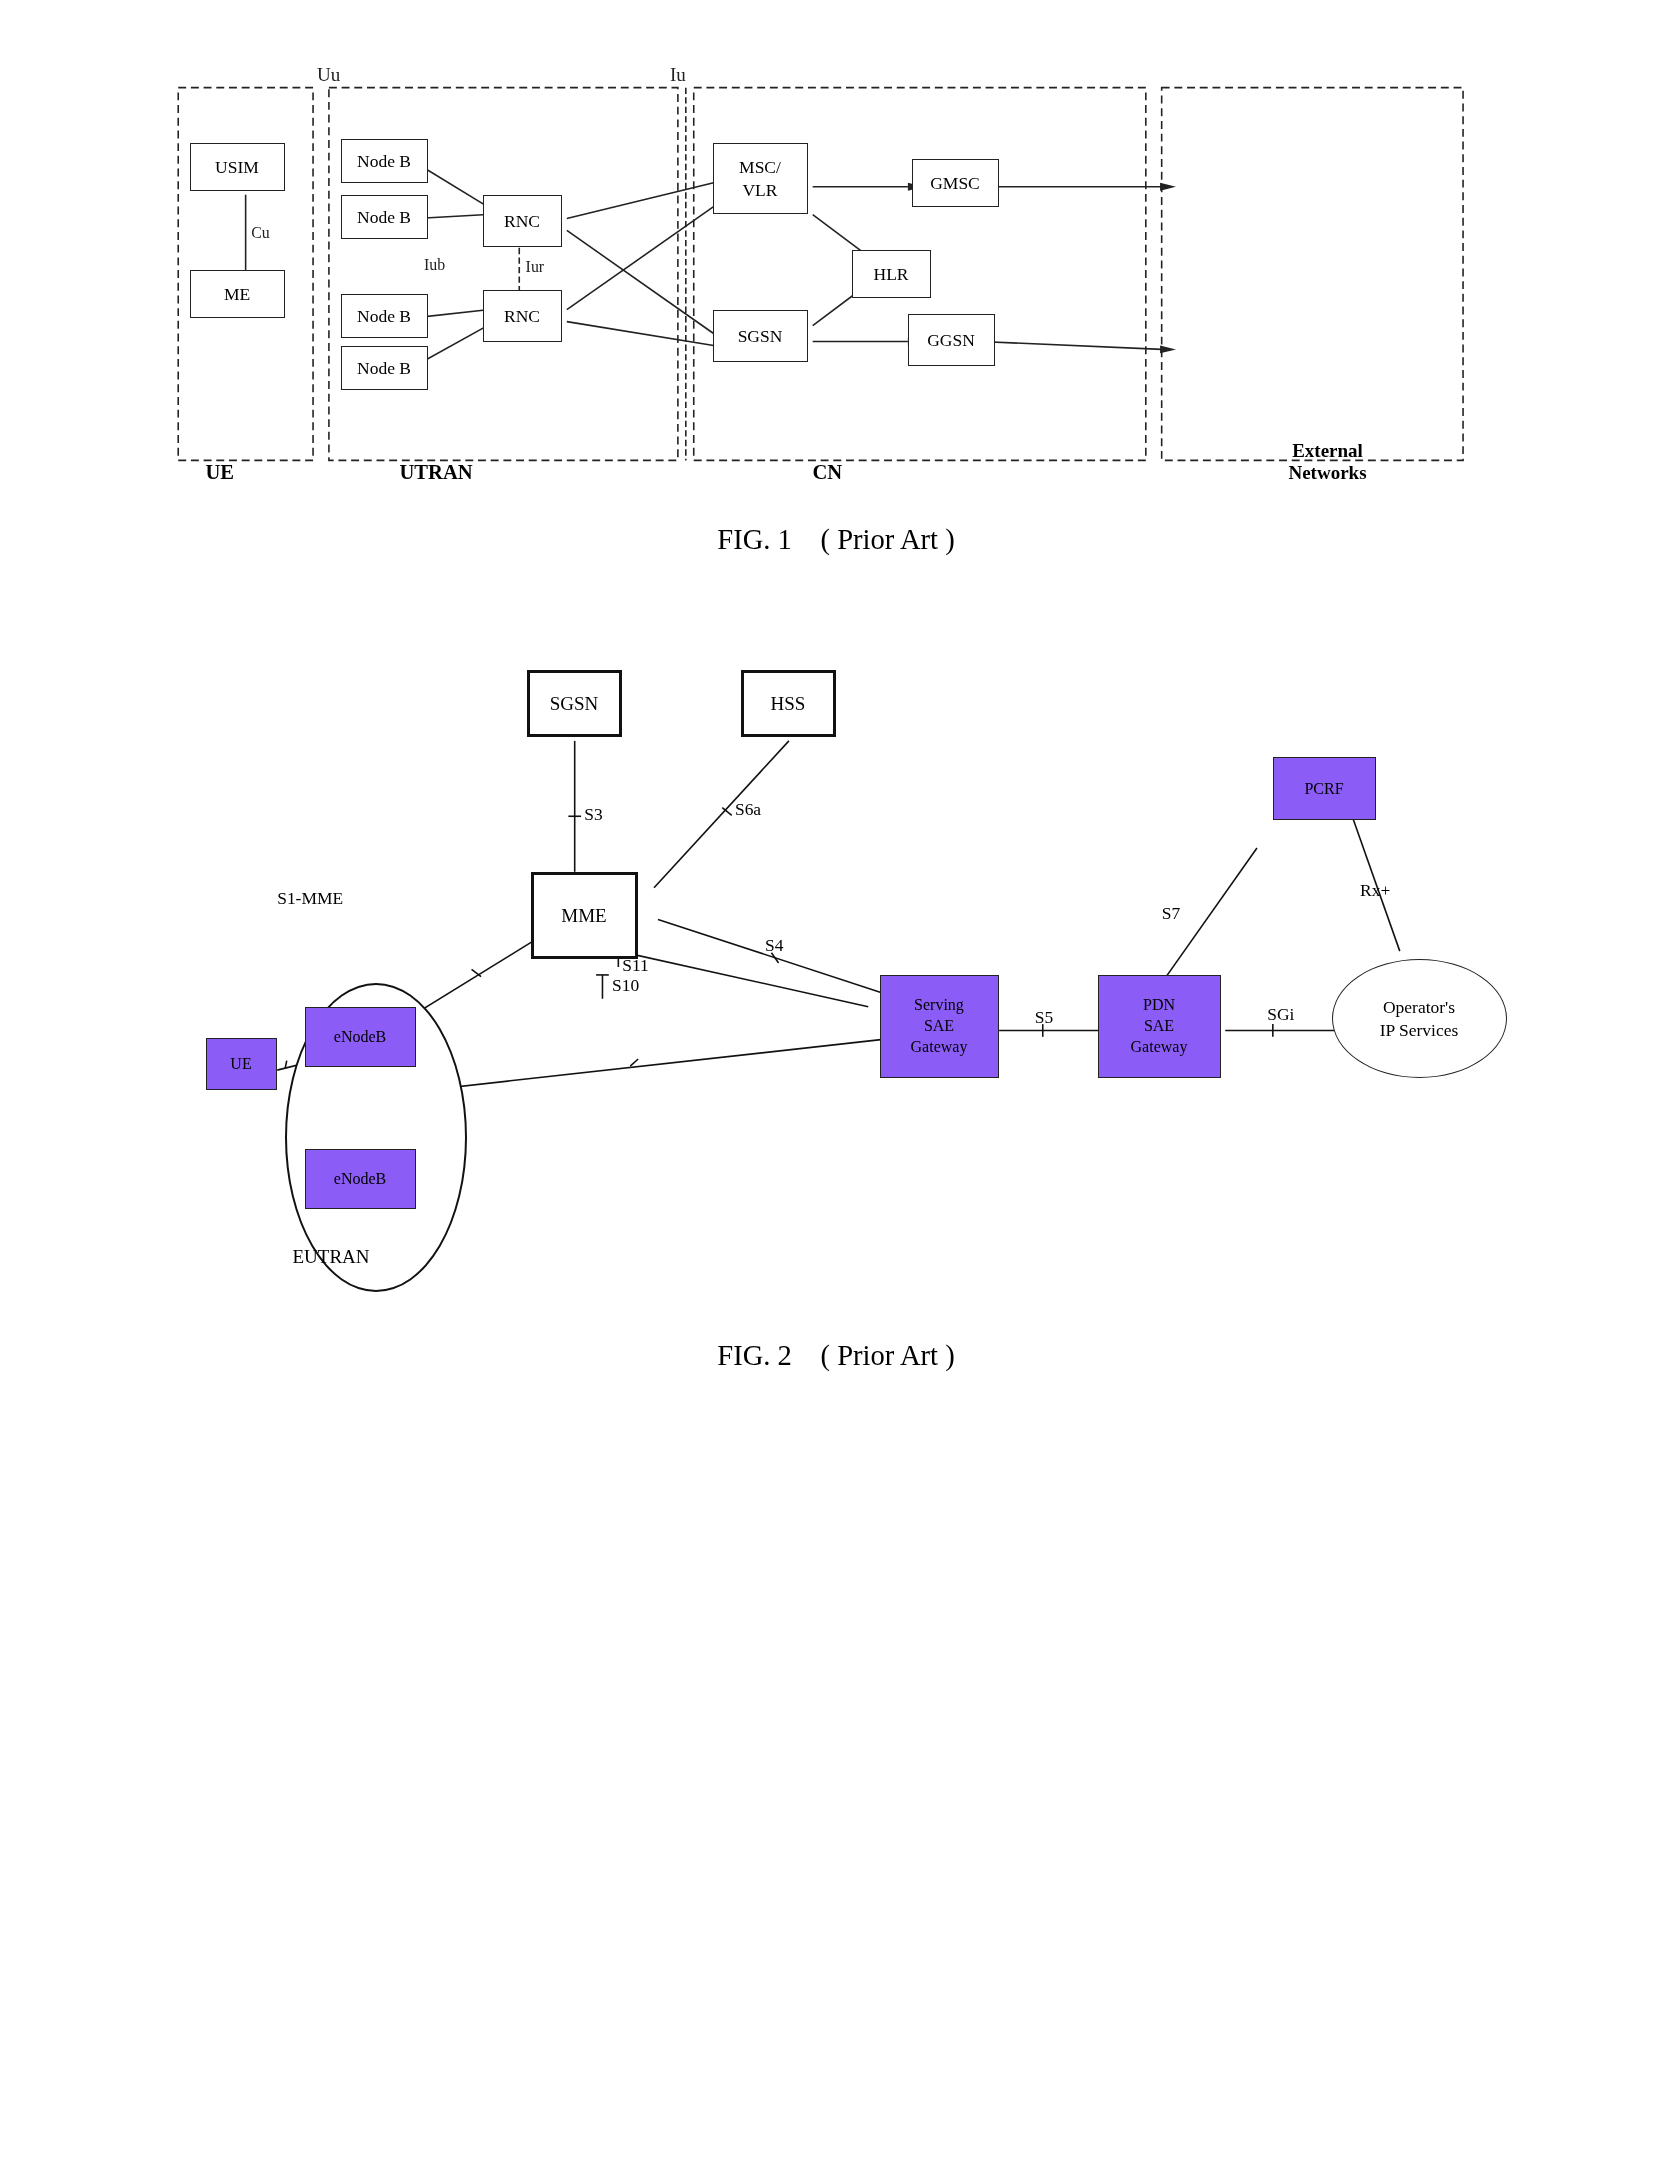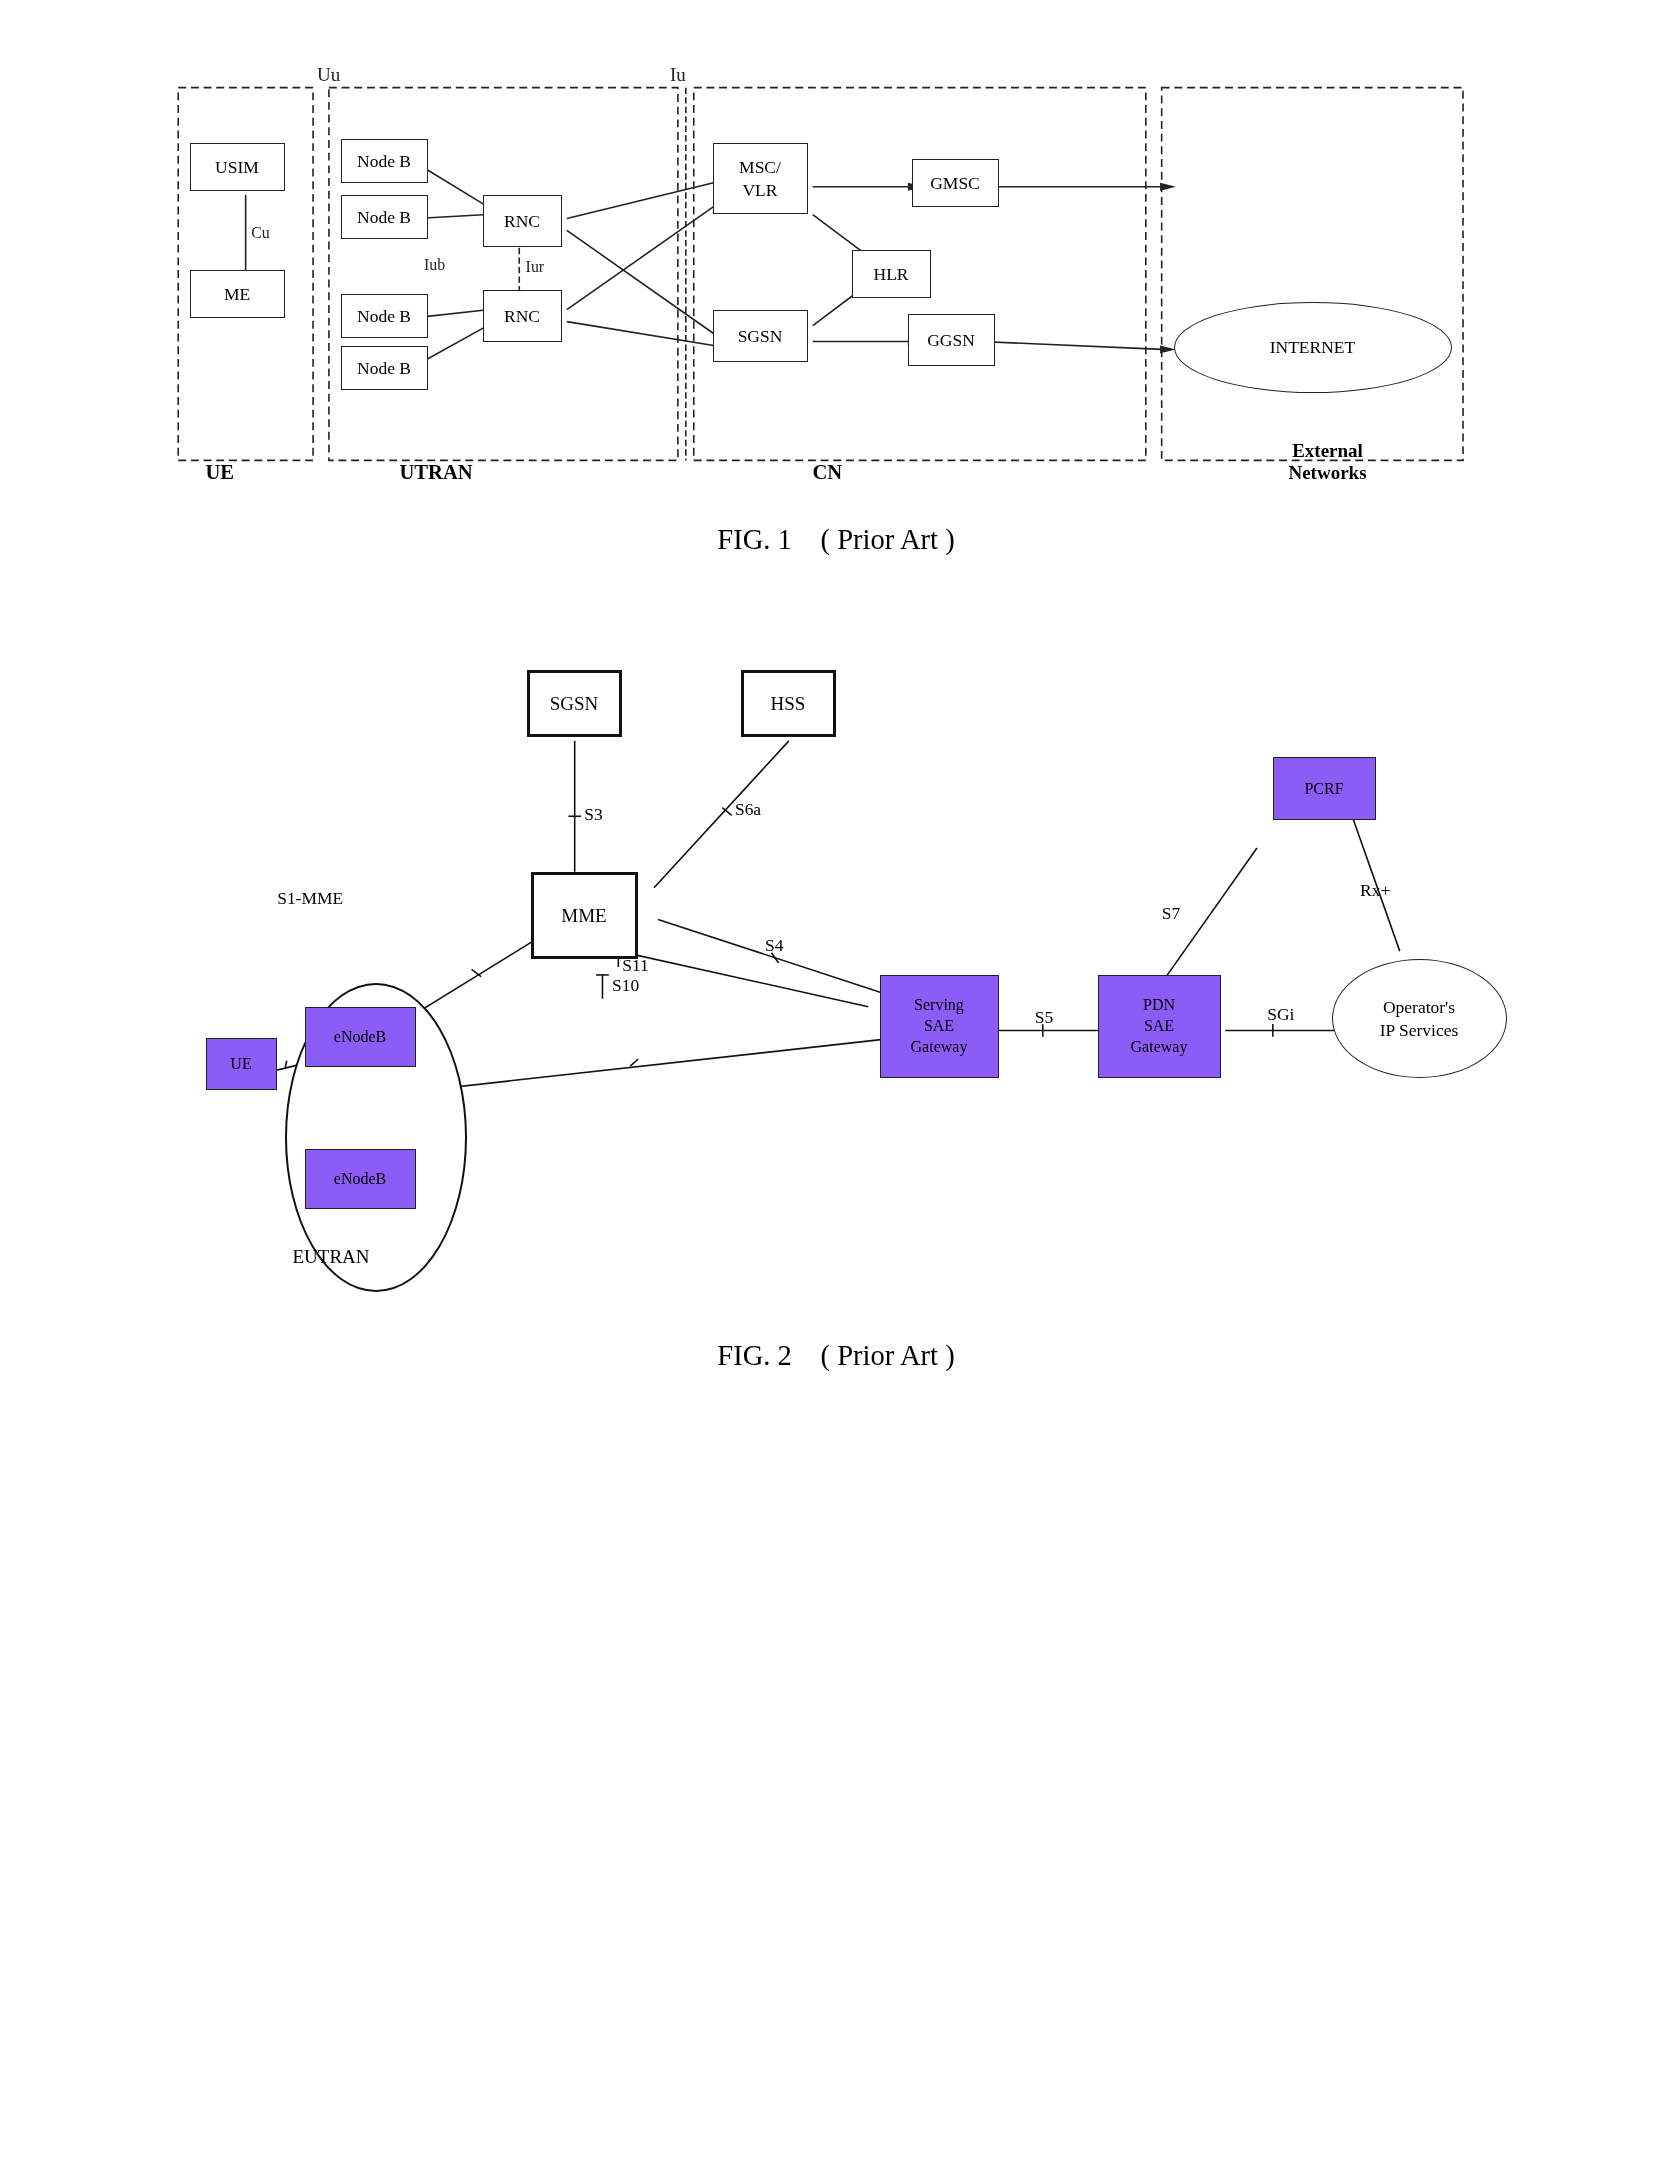--- a/index.html
+++ b/index.html
@@ -242,23 +242,20 @@
         <span>HLR</span>
       </div>
       <div class="box-rect" style="left:551px;top:262px;width:95px;height:52px;font-size:17.5px;">
         <span>SGSN</span>
       </div>
       <div class="box-rect" style="left:746px;top:266px;width:87px;height:52px;font-size:17.5px;">
         <span>GGSN</span>
       </div>
       <div class="label-bold" style="left:651px;bottom:24px;font-size:20.6px;">CN</div>
 
-      <div class="box-ellipse" style="left:1012px;top:254px;width:278px;height:91px;font-size:17.5px;">
-        <span>INTERNET</span>
-      </div>
       <div class="label-bold" style="left:1031px;bottom:24px;font-size:19px;text-align:center;width:270px;">
         <strong>External<br>Networks</strong>
       </div>
 
     </div>
 
     <div class="fig-caption">
       <span>FIG. 1</span>&nbsp;&nbsp;&nbsp;
       <span>( Prior Art )</span>
     </div>

